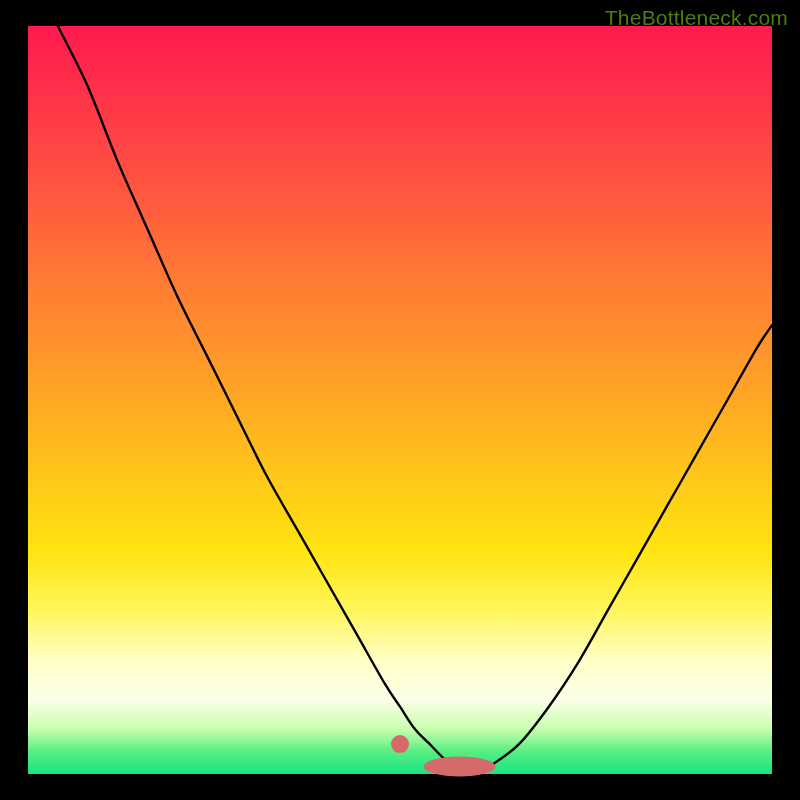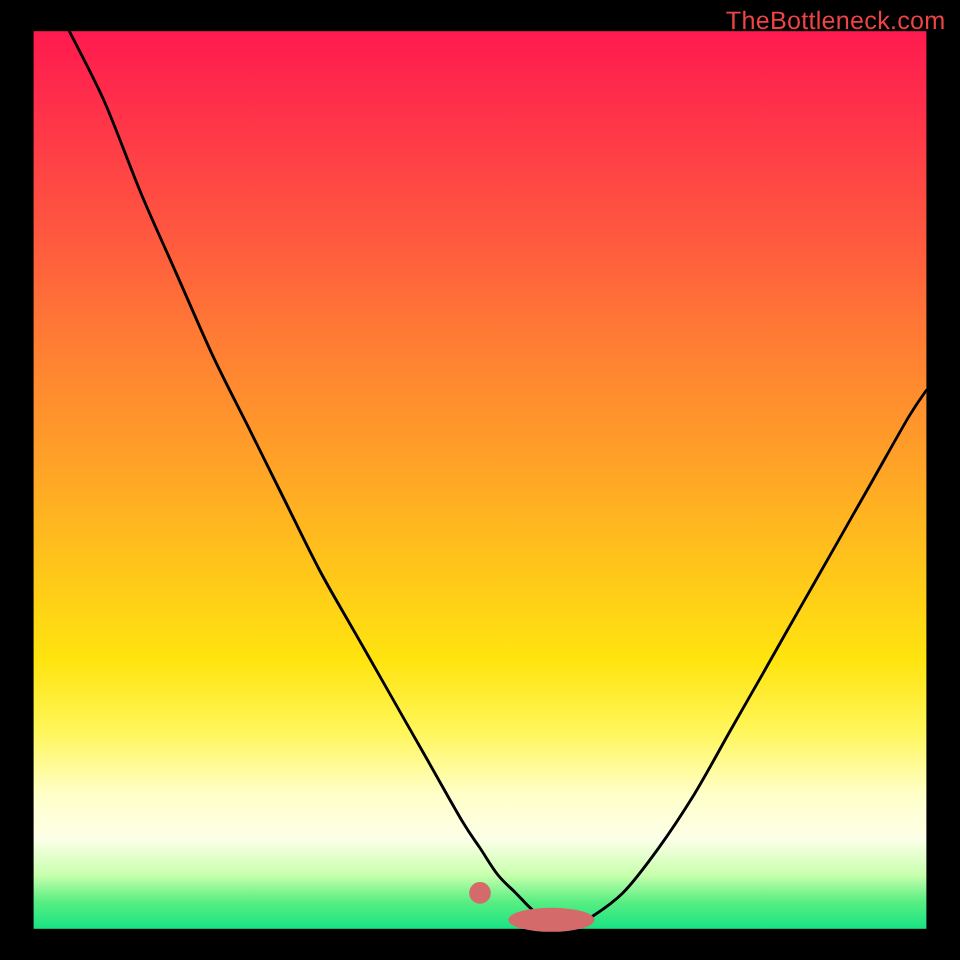--- a/index.html
+++ b/index.html
@@ -38,21 +38,21 @@
       #fcffe8 90%,
       #c8ffad 94%,
       #58ee82 97%,
       #18e384 100%
     );
   }
   .watermark {
     position: absolute;
     top: 6px;
     right: 12px;
-    color: #ef4444;
+    color: #4d7c0f;
     font-size: 21px;
     letter-spacing: 0.2px;
     user-select: none;
   }
   svg.curve {
     position: absolute;
     left: 0; top: 0;
     width: 744px; height: 748px;
     overflow: visible;
   }

